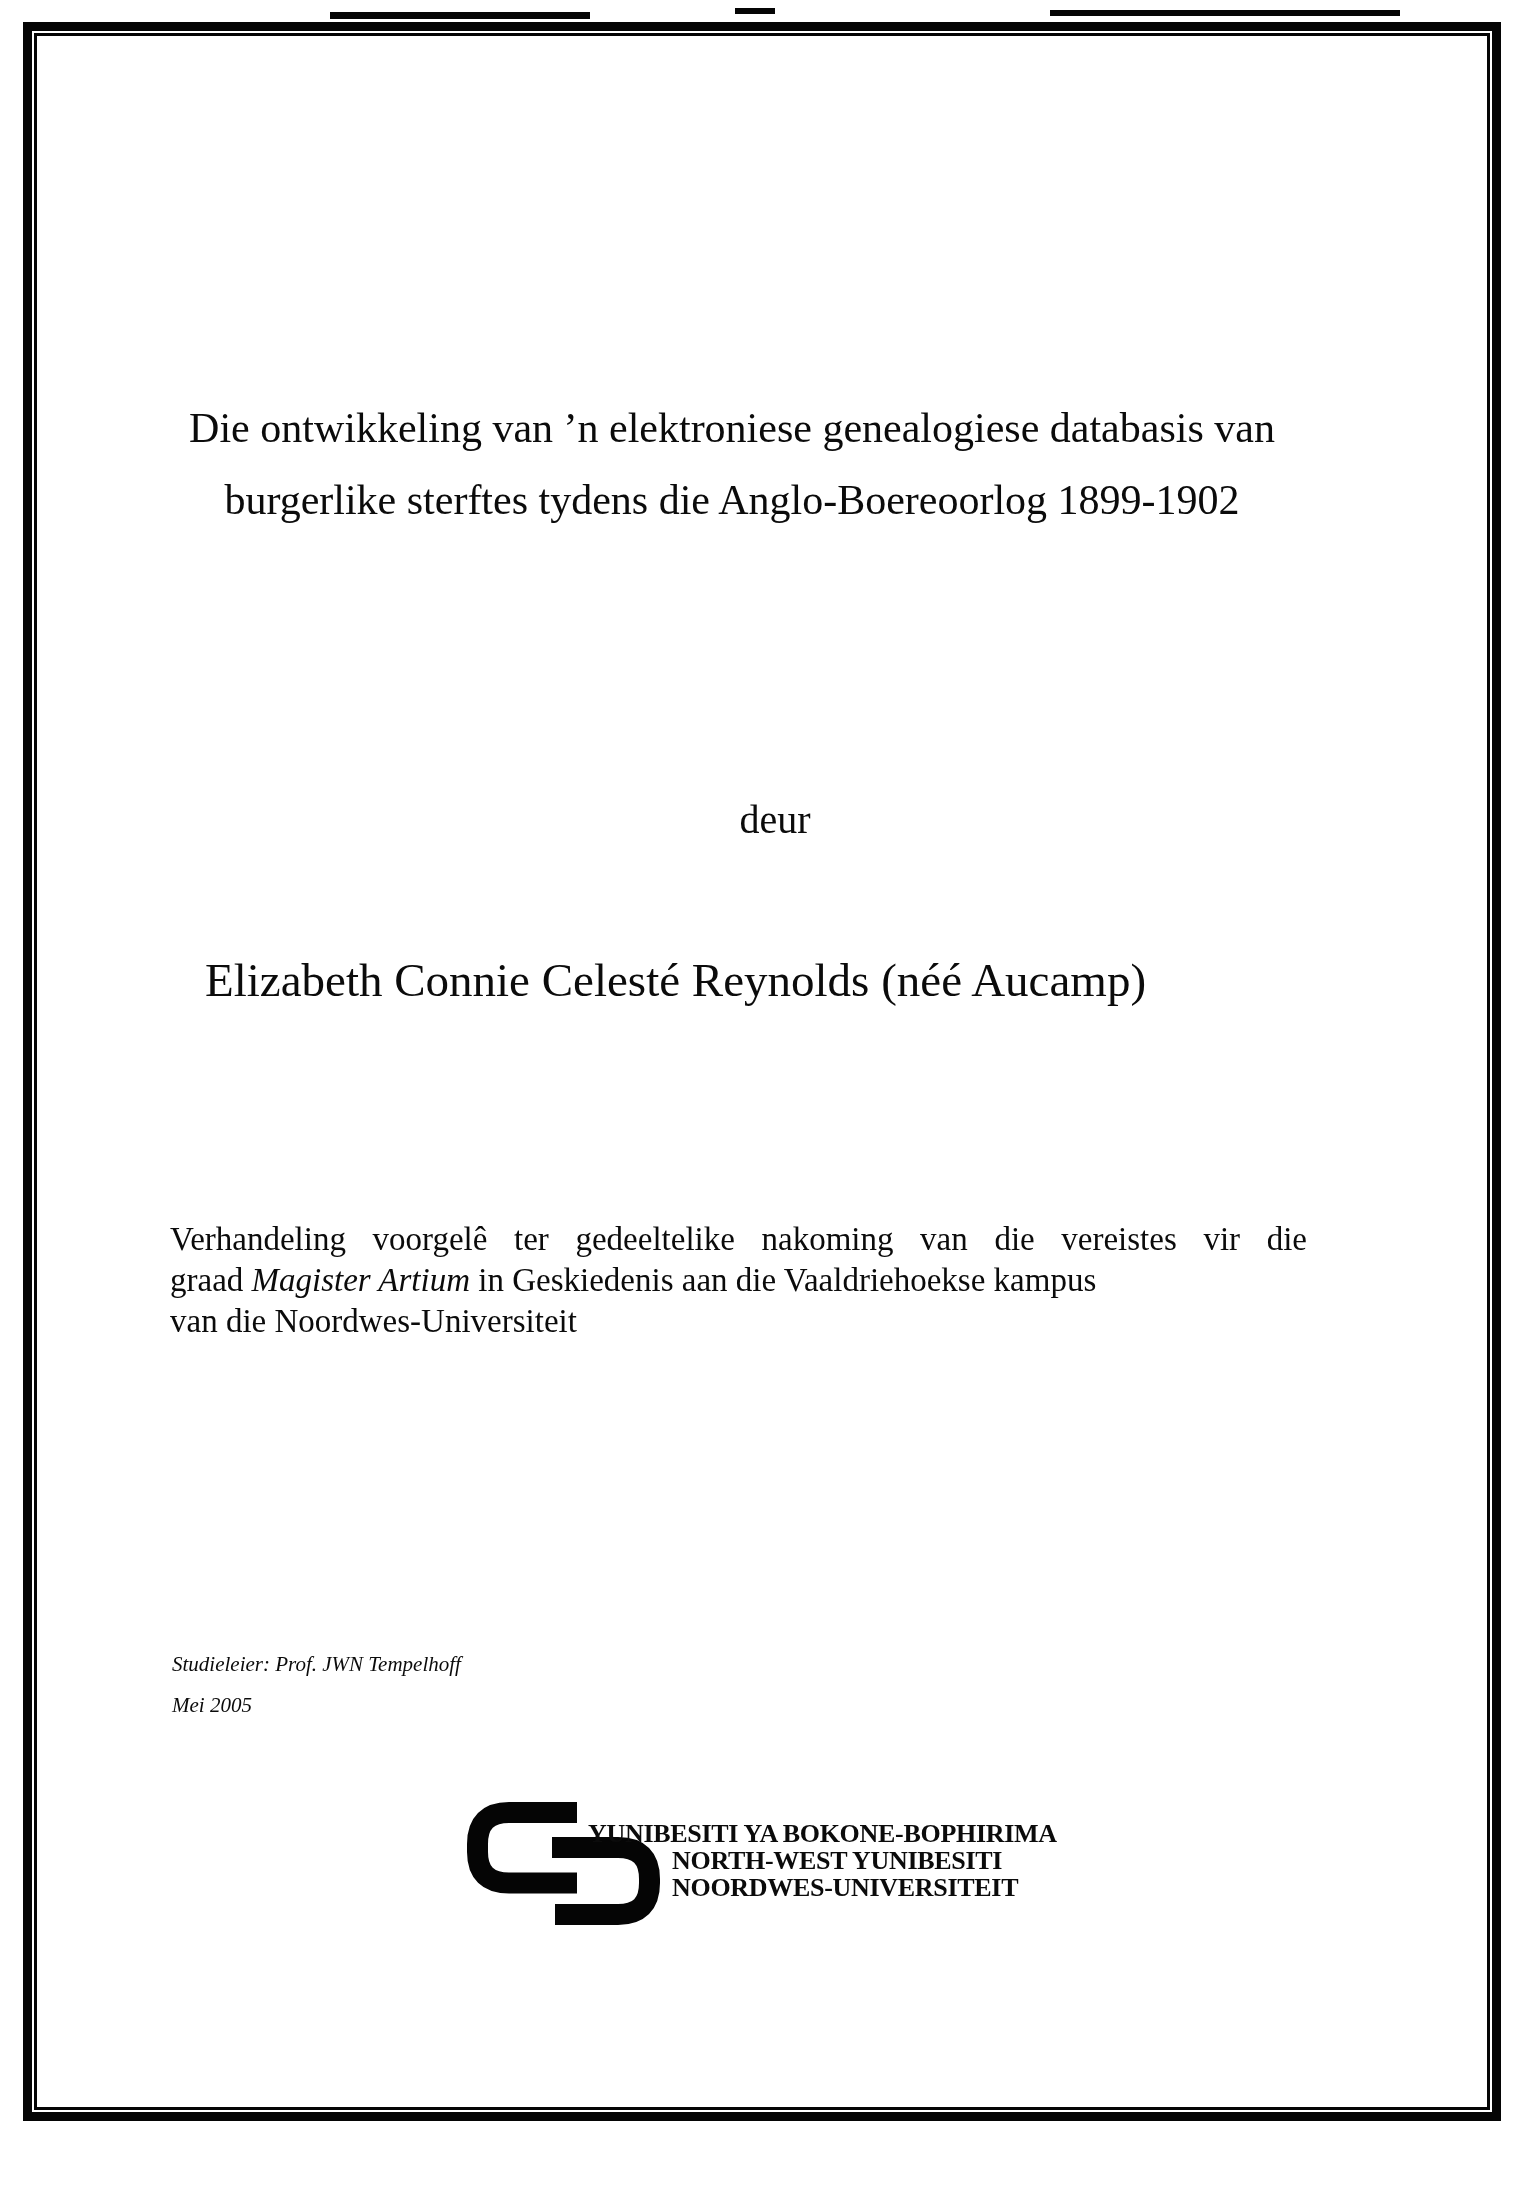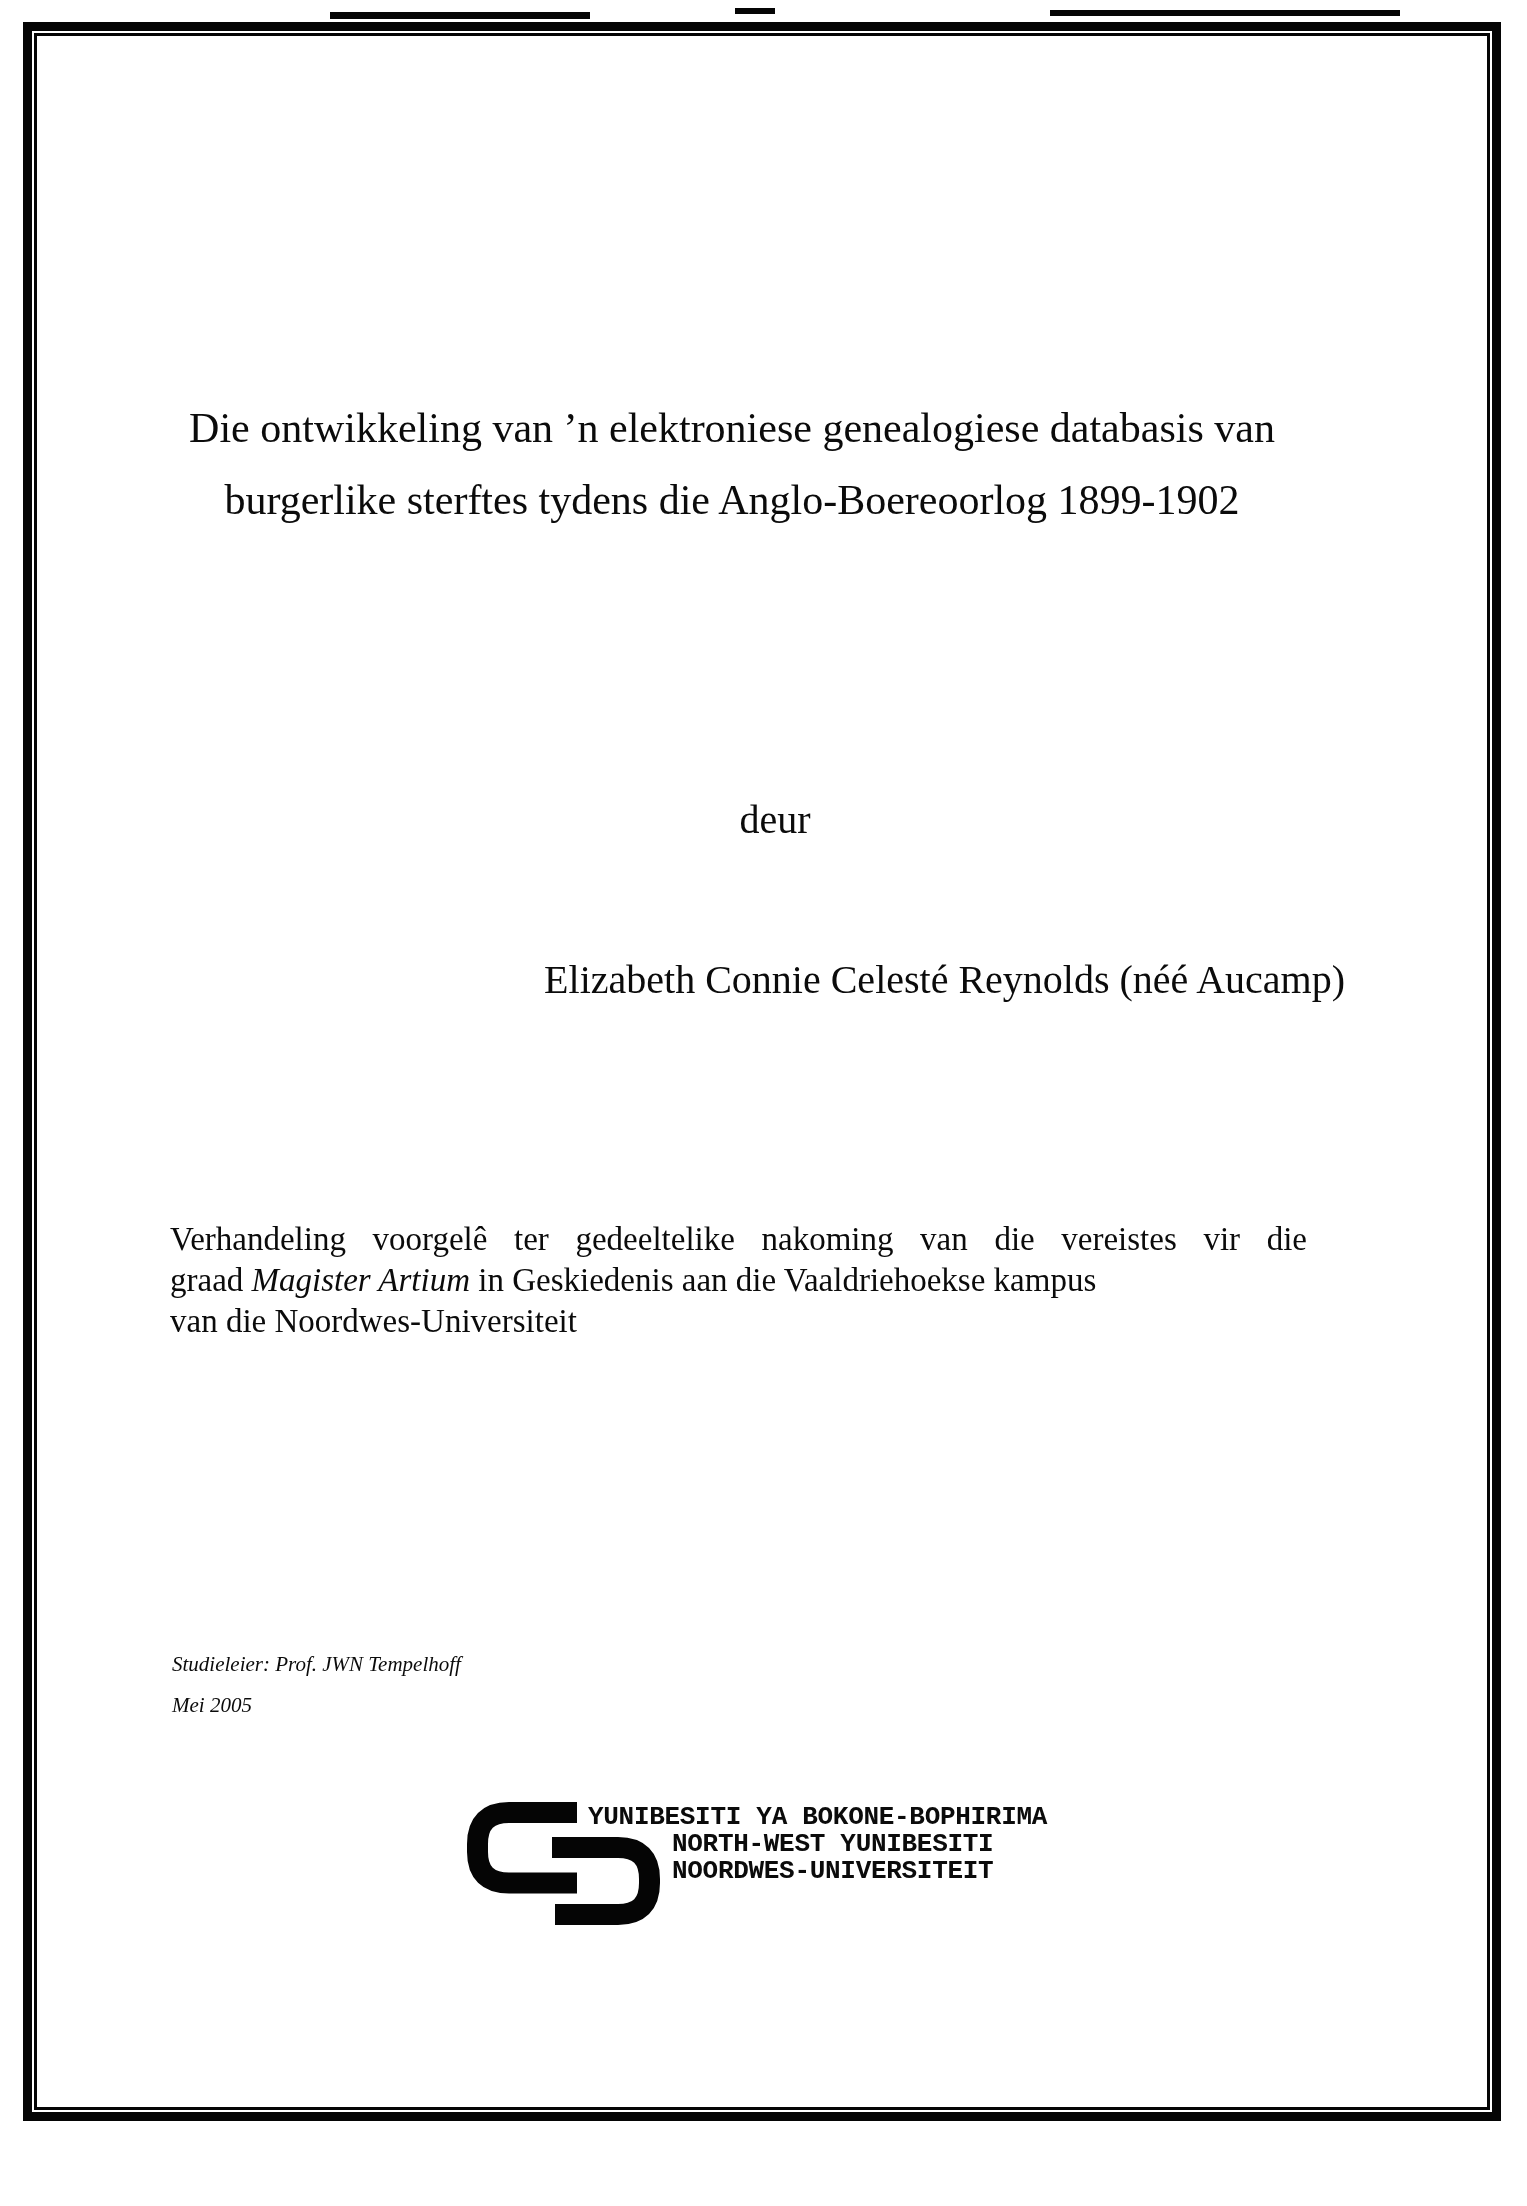--- a/index.html
+++ b/index.html
@@ -39,22 +39,22 @@
   .byline {
     position: absolute;
     left: 205px; top: 800px; width: 1140px;
     text-align: center;
     font-size: 40px;
     line-height: 40px;
   }
   .author {
     position: absolute;
     left: 205px; top: 952px; width: 1140px;
-    text-align: right;
-    font-size: 40px;
+    text-align: left;
+    font-size: 47px;
     line-height: 56px;
     white-space: nowrap;
   }
   .statement {
     position: absolute;
     left: 170px; top: 1219px; width: 1137px;
     font-size: 33px;
     line-height: 41px;
   }
   .statement .justified {
@@ -71,22 +71,22 @@
   }
   .logo-block {
     position: absolute;
     left: 467px; top: 1802px;
     display: flex;
     align-items: flex-start;
   }
   .logo-mark { width: 193px; height: 123px; flex: 0 0 auto; }
   .logo-text {
     margin-left: 12px;
-    margin-top: 2px;
-    font-family: Liberation Mono, monospace;
+    margin-top: 18px;
+    font-family: Liberation Serif, serif;
     font-weight: 700;
     font-size: 26px;
     line-height: 27px;
     letter-spacing: -0.3px;
     color: #0b0b0b;
     white-space: nowrap;
   }
   .logo-text .line-first { margin-left: -84px; }
 </style>
 </head>

